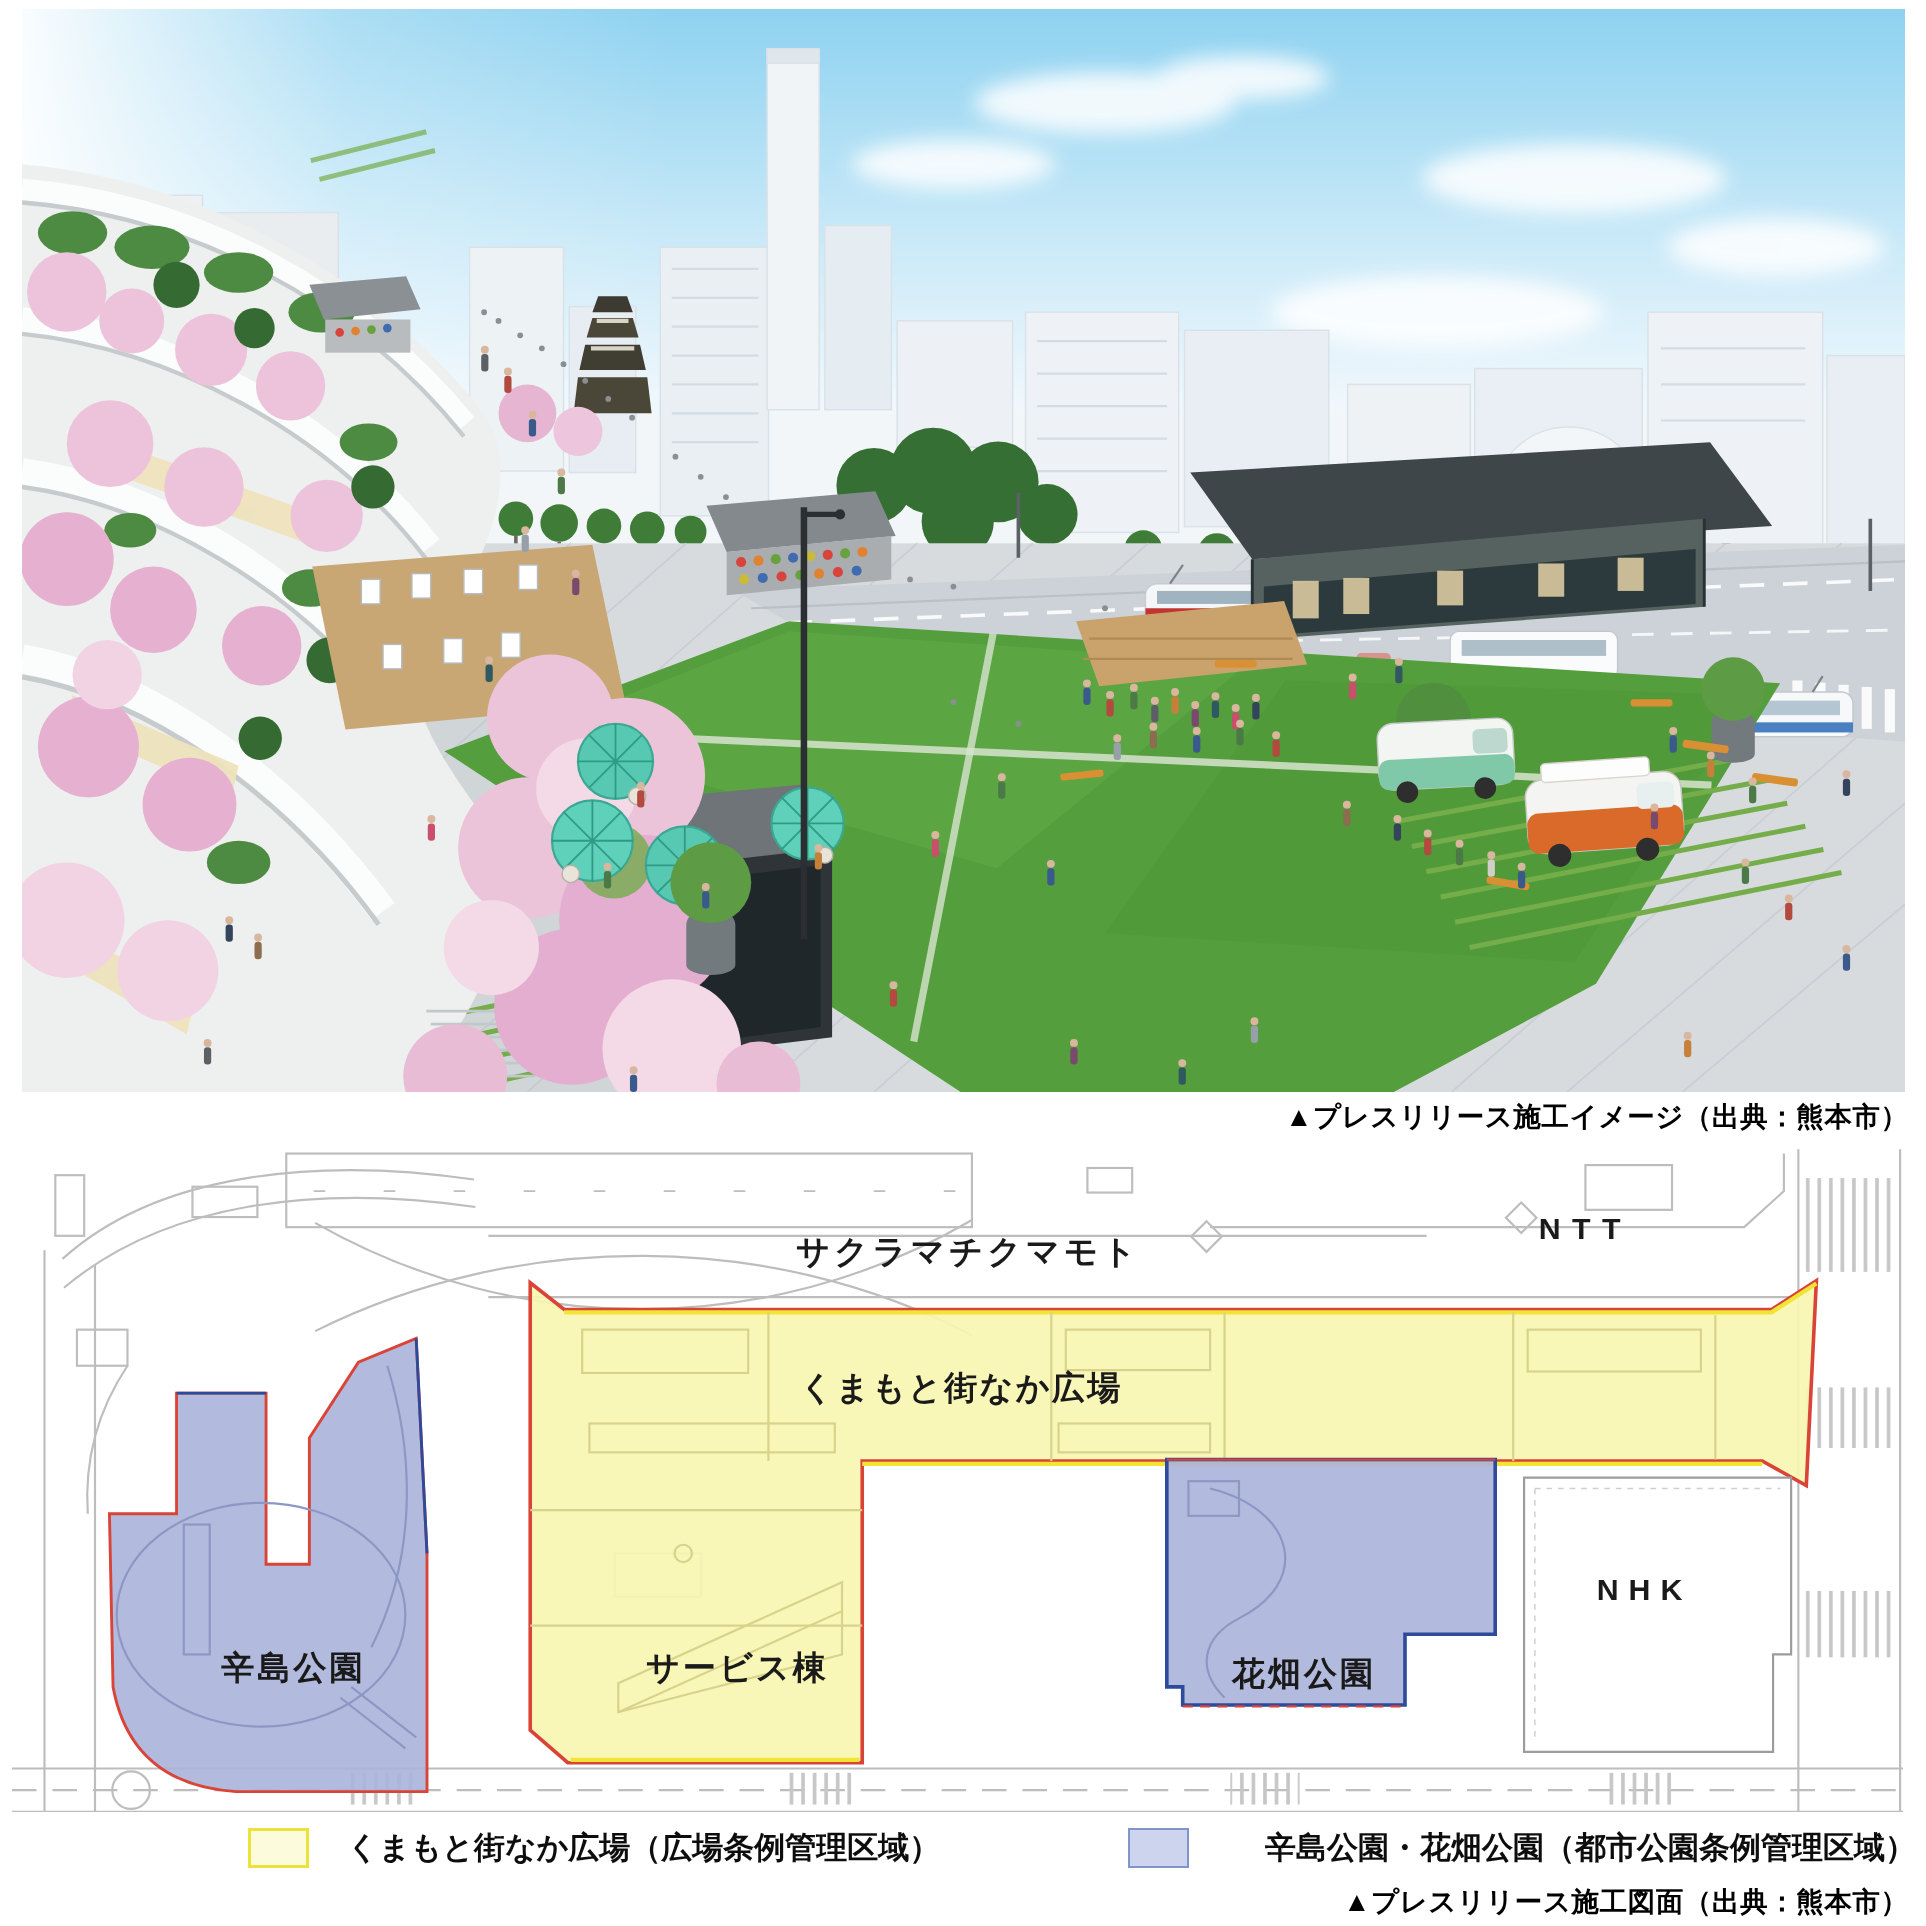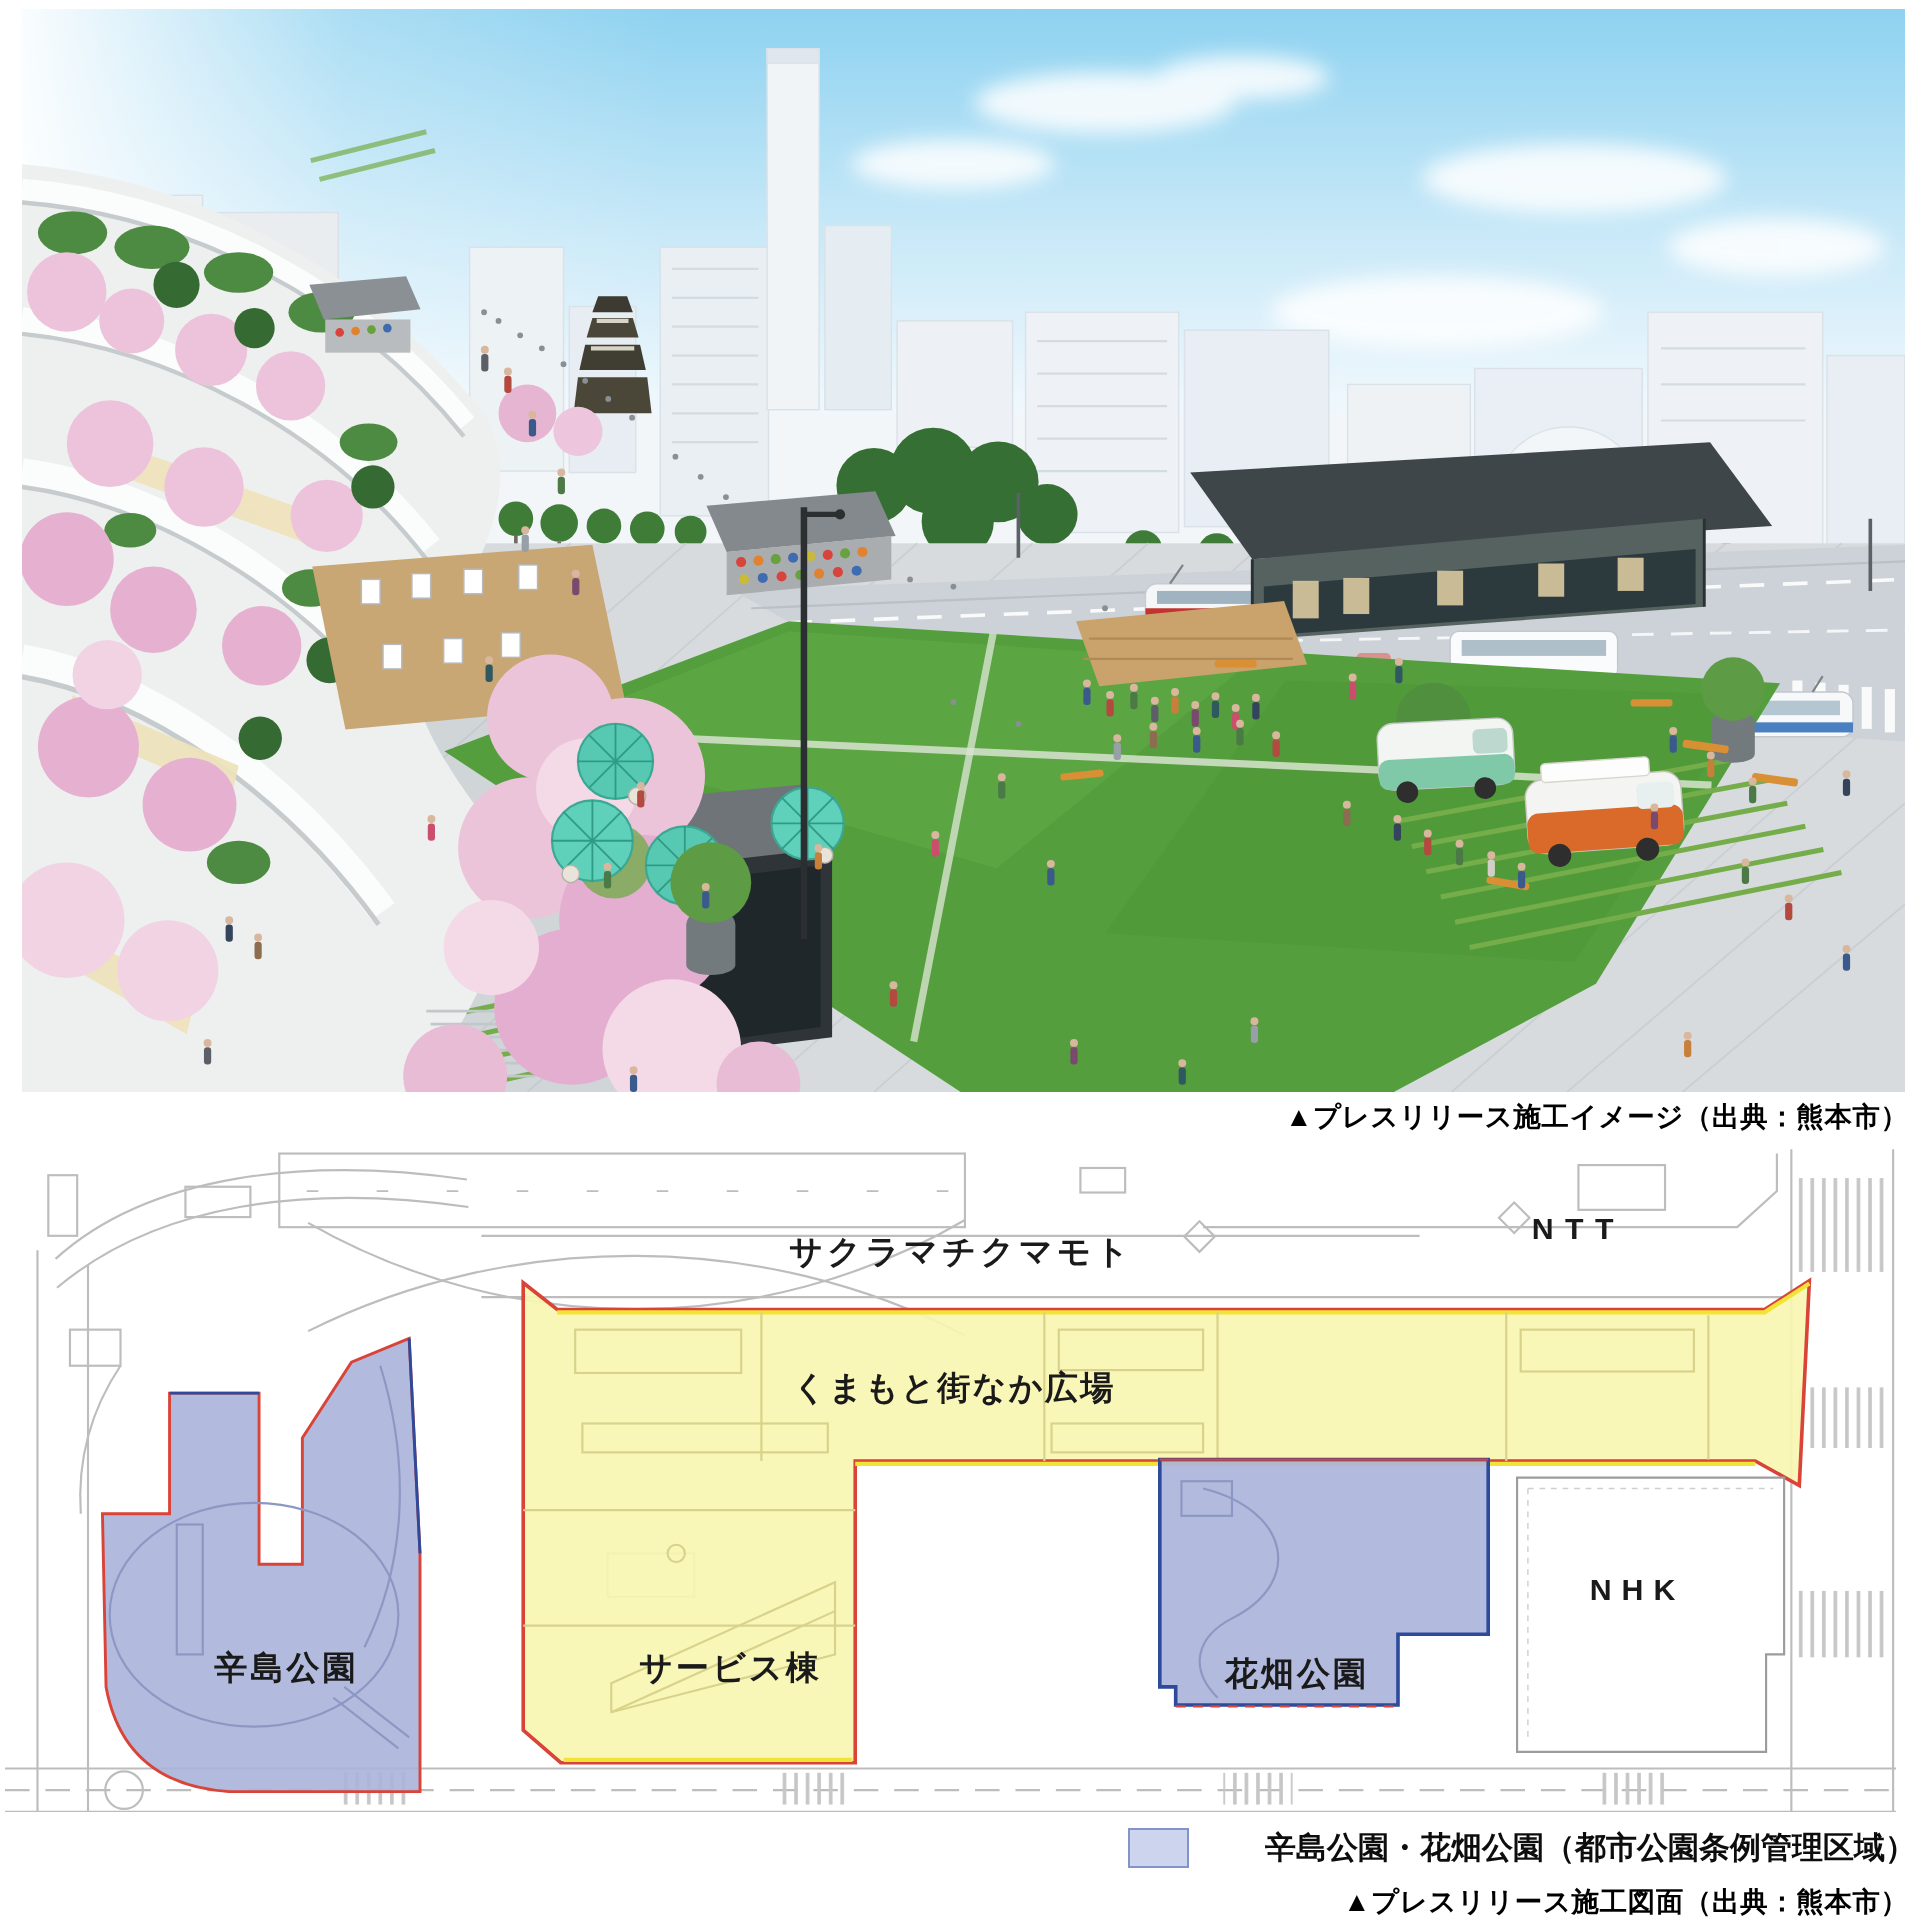--- a/index.html
+++ b/index.html
@@ -471,21 +471,21 @@
       <circle cx="1290" cy="800" r="4"></circle>
           <circle cx="1500" cy="830" r="4"></circle>
           <circle cx="1290" cy="960" r="4"></circle>
           <circle cx="1380" cy="990" r="4"></circle>
     </g>
   </svg>
   </div>
 
   <div class="caption" id="cap-top">▲プレスリリース施工イメージ（出典：熊本市）</div>
 
-  <div class="fig" style="left:5px;top:1149px;width:1891px;height:663px;">
+  <div class="fig" style="left:12px;top:1149px;width:1891px;height:663px;">
   <svg width="1891" height="663" viewBox="0 0 2620 918">
     <defs>
       <pattern id="hv" width="16" height="16" patternUnits="userSpaceOnUse">
         <path d="M8,0 V16" stroke="#c6c6c6" stroke-width="5"></path>
       </pattern>
       <pattern id="hh" width="16" height="16" patternUnits="userSpaceOnUse">
         <path d="M0,8 H16" stroke="#c9c9c9" stroke-width="4"></path>
       </pattern>
     </defs>
     <rect x="0" y="0" width="2620" height="918" fill="#ffffff"></rect>
@@ -575,20 +575,24 @@
       <text x="2180" y="124" font-size="42" letter-spacing="16">NTT</text>
       <text x="1315" y="346" font-size="46" letter-spacing="3">くまもと街なか広場</text>
       <text x="390" y="734" font-size="46" letter-spacing="4">辛島公園</text>
       <text x="1005" y="734" font-size="46" letter-spacing="4">サービス棟</text>
       <text x="1790" y="742" font-size="46" letter-spacing="4">花畑公園</text>
       <text x="2262" y="624" font-size="42" letter-spacing="14">NHK</text>
     </g>
   </svg>
   </div>
 
+  <div class="legend-item" id="legend-plaza">
+    <div class="swatch"></div>
+    <div class="legend-label">くまもと街なか広場（広場条例管理区域）</div>
+  </div>
   <div class="legend-item" id="legend-parks">
     <div class="swatch"></div>
     <div class="legend-label">辛島公園・花畑公園（都市公園条例管理区域）</div>
   </div>
 
   <div class="caption" id="cap-bottom">▲プレスリリース施工図面（出典：熊本市）</div>
 </div>
 
 
 </body></html>

